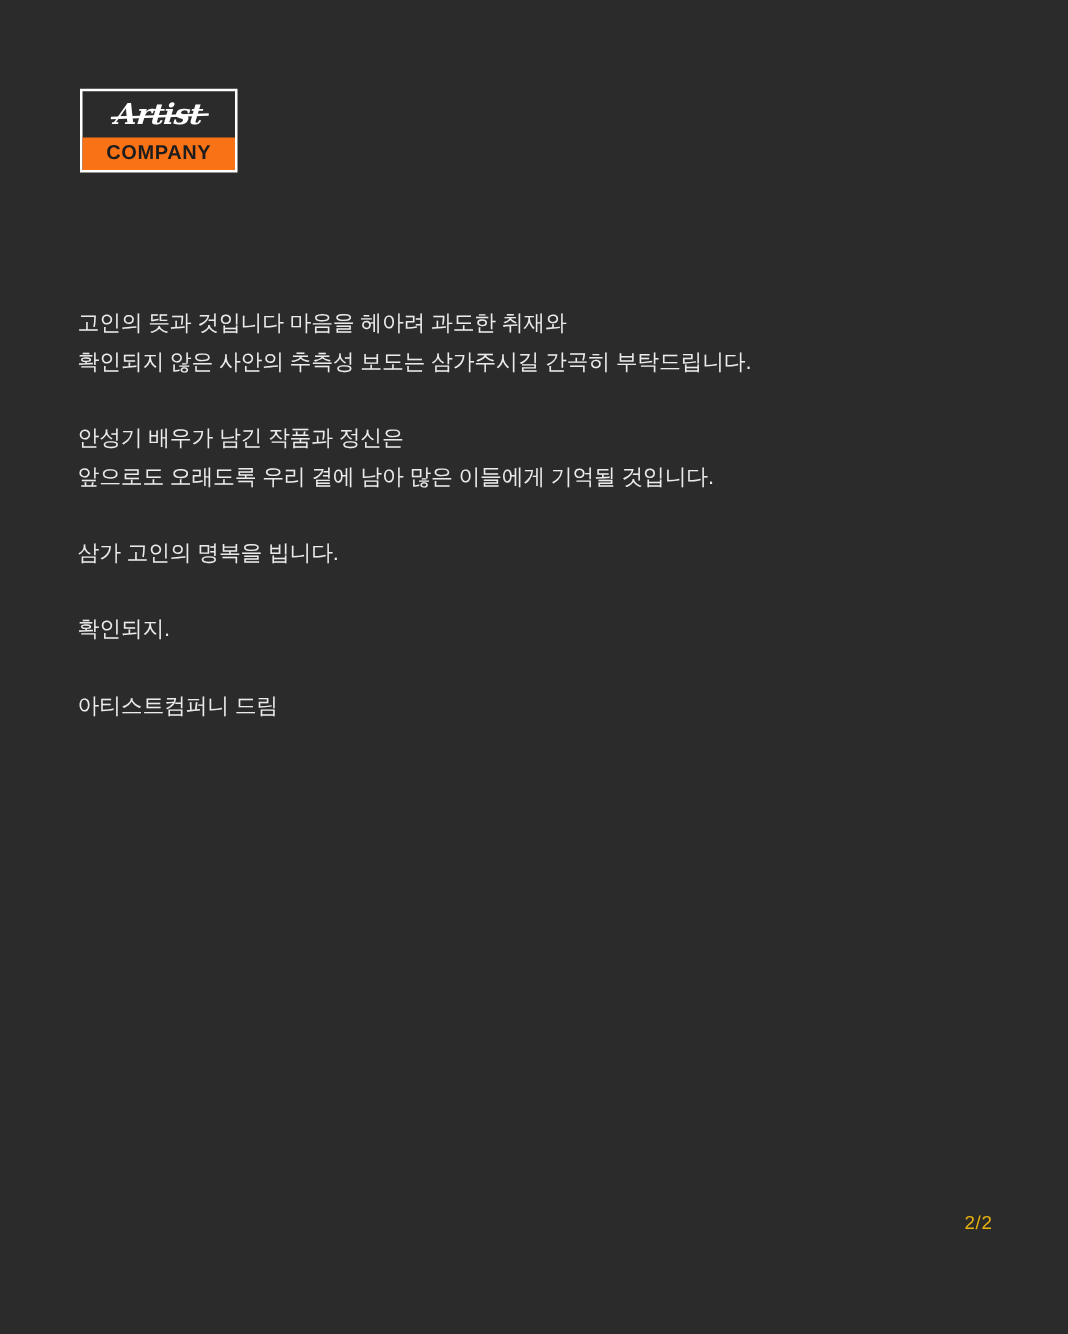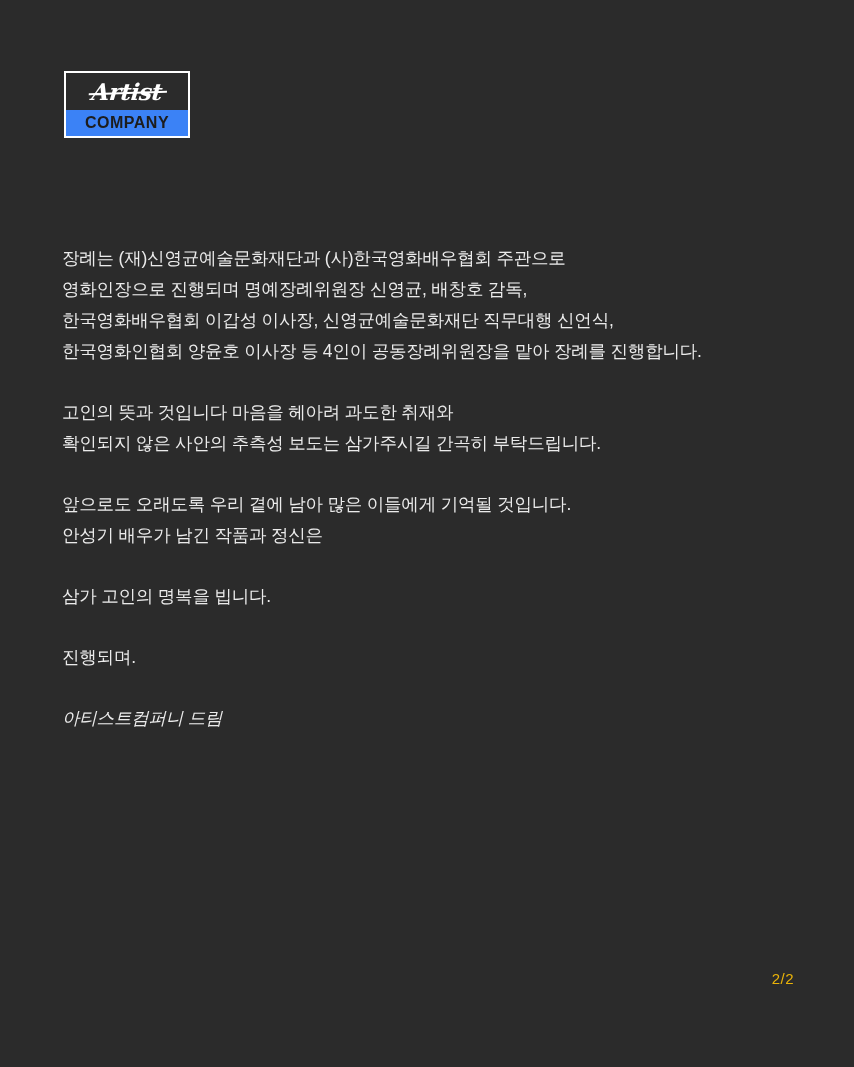--- a/index.html
+++ b/index.html
@@ -57,21 +57,21 @@
     position: absolute;
     left: -3px;
     right: -5px;
     top: 52%;
     height: 2px;
     background: #ffffff;
     transform: rotate(-2deg);
   }
   .logo-bottom {
     flex: 0 0 42%;
-    background: #3b82f6;
+    background: #f97316;
     color: #1d1d1d;
     display: flex;
     align-items: center;
     justify-content: center;
     font-family: "Liberation Sans", sans-serif;
     font-weight: bold;
     font-size: 16px;
     letter-spacing: 0.5px;
   }
 
@@ -85,21 +85,20 @@
   .para {
     margin: 0 0 30px 0;
     font-size: 17.5px;
     line-height: 31px;
     color: #ebebeb;
     font-family: "Liberation Sans", sans-serif;
     letter-spacing: -0.2px;
   }
   .para:last-child {
     margin-bottom: 12px;
-    font-style: italic;
   }
   .para .line {
     display: block;
     white-space: pre;
   }
 
   
   .page-counter {
     position: absolute;
     right: 60px;
@@ -116,45 +115,39 @@
 
   <div class="logo">
     <div class="logo-top">
       <span class="logo-script">Artist</span>
     </div>
     <div class="logo-bottom">COMPANY</div>
   </div>
 
   <div class="content">
 
-    <p class="para">
-      <span class="line">장례는 (재)신영균예술문화재단과 (사)한국영화배우협회 주관으로</span>
-      <span class="line">영화인장으로 진행되며 명예장례위원장 신영균, 배창호 감독,</span>
-      <span class="line">한국영화배우협회 이갑성 이사장, 신영균예술문화재단 직무대행 신언식,</span>
-      <span class="line">한국영화인협회 양윤호 이사장 등 4인이 공동장례위원장을 맡아 장례를 진행합니다.</span>
-    </p>
 
 
 
     <p class="para">
       <span class="line">고인의 뜻과 것입니다 마음을 헤아려 과도한 취재와</span>
       <span class="line">확인되지 않은 사안의 추측성 보도는 삼가주시길 간곡히 부탁드립니다.</span>
     </p>
 
     <p class="para">
+      <span class="line">안성기 배우가 남긴 작품과 정신은</span>
       <span class="line">앞으로도 오래도록 우리 곁에 남아 많은 이들에게 기억될 것입니다.</span>
-      <span class="line">안성기 배우가 남긴 작품과 정신은</span>
     </p>
 
     <p class="para">
       <span class="line">삼가 고인의 명복을 빕니다.</span>
     </p>
 
     <p class="para">
-      <span class="line">진행되며.</span>
+      <span class="line">확인되지.</span>
     </p>
 
     <p class="para">
       <span class="line">아티스트컴퍼니 드림</span>
     </p>
 
   </div>
 
   <div class="page-counter">2/2</div>
 

